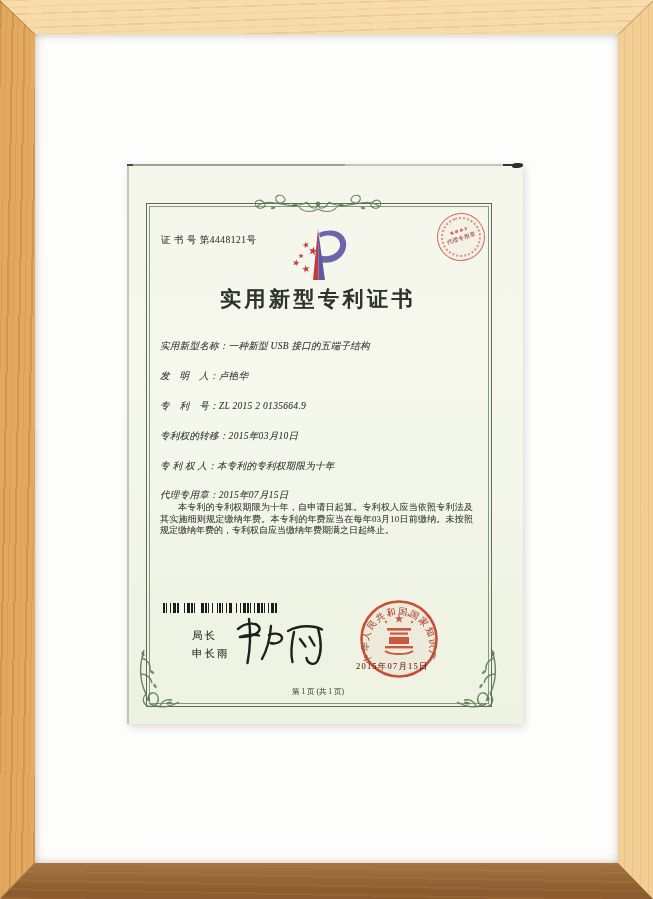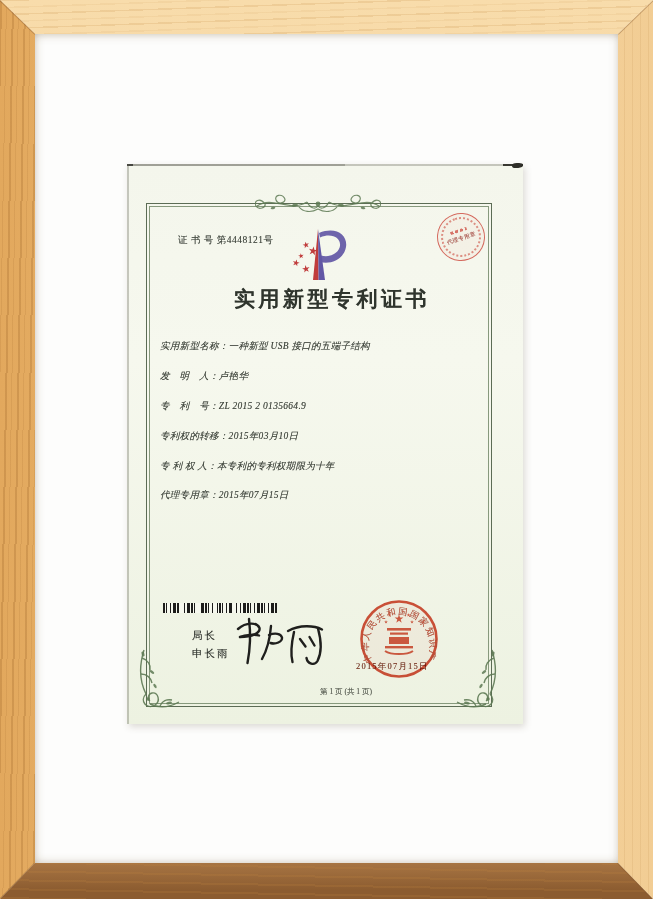--- a/index.html
+++ b/index.html
@@ -47,44 +47,44 @@
   .edge-blob{position:absolute;left:385px;top:-1px;width:11px;height:5px;background:#2e2e28;border-radius:45%;transform:rotate(-4deg);}
 
   .border-outer{position:absolute;left:19px;top:39px;width:344px;height:502px;border:1.2px solid #5c6c55;}
   .border-inner{position:absolute;inset:2px;border:1px solid #87997d;}
 
   .orn{position:absolute;color:#5e7a54;}
   .orn-garland{left:128px;top:27px;width:126px;height:26px;}
   .orn-bl{left:9px;top:484px;width:44px;height:64px;}
   .orn-br{left:329px;top:484px;width:44px;height:64px;transform:scaleX(-1);}
 
-  .cert-no{position:absolute;left:51px;top:70px;font-size:9.5px;color:#434a40;letter-spacing:.5px;}
+  .cert-no{position:absolute;left:34px;top:70px;font-size:9.5px;color:#434a40;letter-spacing:.5px;}
   .logo{position:absolute;left:161px;top:62px;width:64px;height:58px;}
   .title{position:absolute;left:19px;top:121px;width:344px;text-align:center;
-         font-size:21px;font-weight:bold;letter-spacing:3.5px;color:#2f352d;margin-left:14px;}
+         font-size:21px;font-weight:bold;letter-spacing:3.5px;color:#2f352d;}
 
   .field{position:absolute;left:33px;font-size:9.5px;color:#3f463c;letter-spacing:.3px;white-space:nowrap;font-style:italic;}
   .f0{top:176px}.f1{top:206px}.f2{top:236px}.f3{top:266px}.f4{top:296px}.f5{top:325px}
 
   .body-block{position:absolute;left:33px;top:338px;width:313px;font-size:9px;line-height:11.7px;
               color:#474d43;text-align:justify;}
   .body-block p{margin:0;text-indent:2em;}
 
   .barcode{position:absolute;left:36px;top:439px;width:114px;height:10px;
     background:
       repeating-linear-gradient(90deg,transparent 0 16px,#f6f8ee 16px 18px),
       repeating-linear-gradient(90deg,#1d1d1b 0 2px,#f6f8ee 2px 3px,#1d1d1b 3px 4px,#f6f8ee 4px 7px,#1d1d1b 7px 8px,#f6f8ee 8px 10px,#1d1d1b 10px 13px,#f6f8ee 13px 14px);}
 
   .director{position:absolute;left:48px;top:463px;font-size:10.5px;line-height:18px;color:#2e332c;letter-spacing:2px;margin-left:17px;}
   .signature{position:absolute;left:103px;top:449px;width:95px;height:56px;}
 
   .seal{position:absolute;left:232px;top:435px;width:80px;height:80px;mix-blend-mode:multiply;opacity:.93;}
   .seal-date{position:absolute;left:229px;top:497px;width:96px;font-size:8.5px;color:#8e3a26;
              letter-spacing:1.2px;white-space:nowrap;mix-blend-mode:multiply;}
-  .page-footer{position:absolute;left:19px;top:523px;width:344px;text-align:center;font-size:7.5px;color:#5a6054;padding-left:28px;}
+  .page-footer{position:absolute;left:19px;top:523px;width:344px;text-align:center;font-size:7.5px;color:#5a6054;}
 
   
   .stamp{position:absolute;left:310px;top:49px;width:46px;height:46px;border:1.4px solid rgba(201,62,50,.75);
          border-radius:50%;transform:rotate(-18deg);background:rgba(220,90,75,.04);}
   .stamp::before{content:"";position:absolute;inset:3px;border:2px dotted rgba(201,62,50,.55);border-radius:50%;}
   .stamp-line1{position:absolute;left:14px;top:15px;width:17px;height:3px;
       background:repeating-linear-gradient(90deg,rgba(201,62,50,.7) 0 3px,transparent 3px 5px);}
   .stamp-line2{position:absolute;left:0;top:21px;width:100%;text-align:center;font-size:5.5px;
       color:rgba(190,55,45,.85);letter-spacing:.5px;}
 </style>
@@ -186,20 +186,21 @@
     <div class="title">实用新型专利证书</div>
 
     <div class="field f0">实用新型名称：一种新型 USB 接口的五端子结构</div>
     <div class="field f1">发　明　人：卢艳华</div>
     <div class="field f2">专　利　号：ZL 2015 2 0135664.9</div>
     <div class="field f3">专利权的转移：2015年03月10日</div>
     <div class="field f4">专 利 权 人：本专利的专利权期限为十年</div>
     <div class="field f5">代理专用章：2015年07月15日</div>
 
     <div class="body-block">
+      <p>本专利的专利权期限为十年，自申请日起算。专利权人应当依照专利法及其实施细则规定缴纳年费。本专利的年费应当在每年03月10日前缴纳。未按照规定缴纳年费的，专利权自应当缴纳年费期满之日起终止。</p>
     </div>
 
     <div class="barcode"></div>
 
     <div class="director">
       <div>局长</div>
       <div>申长雨</div>
     </div>
 
     <svg class="signature" viewBox="0 0 95 56">

